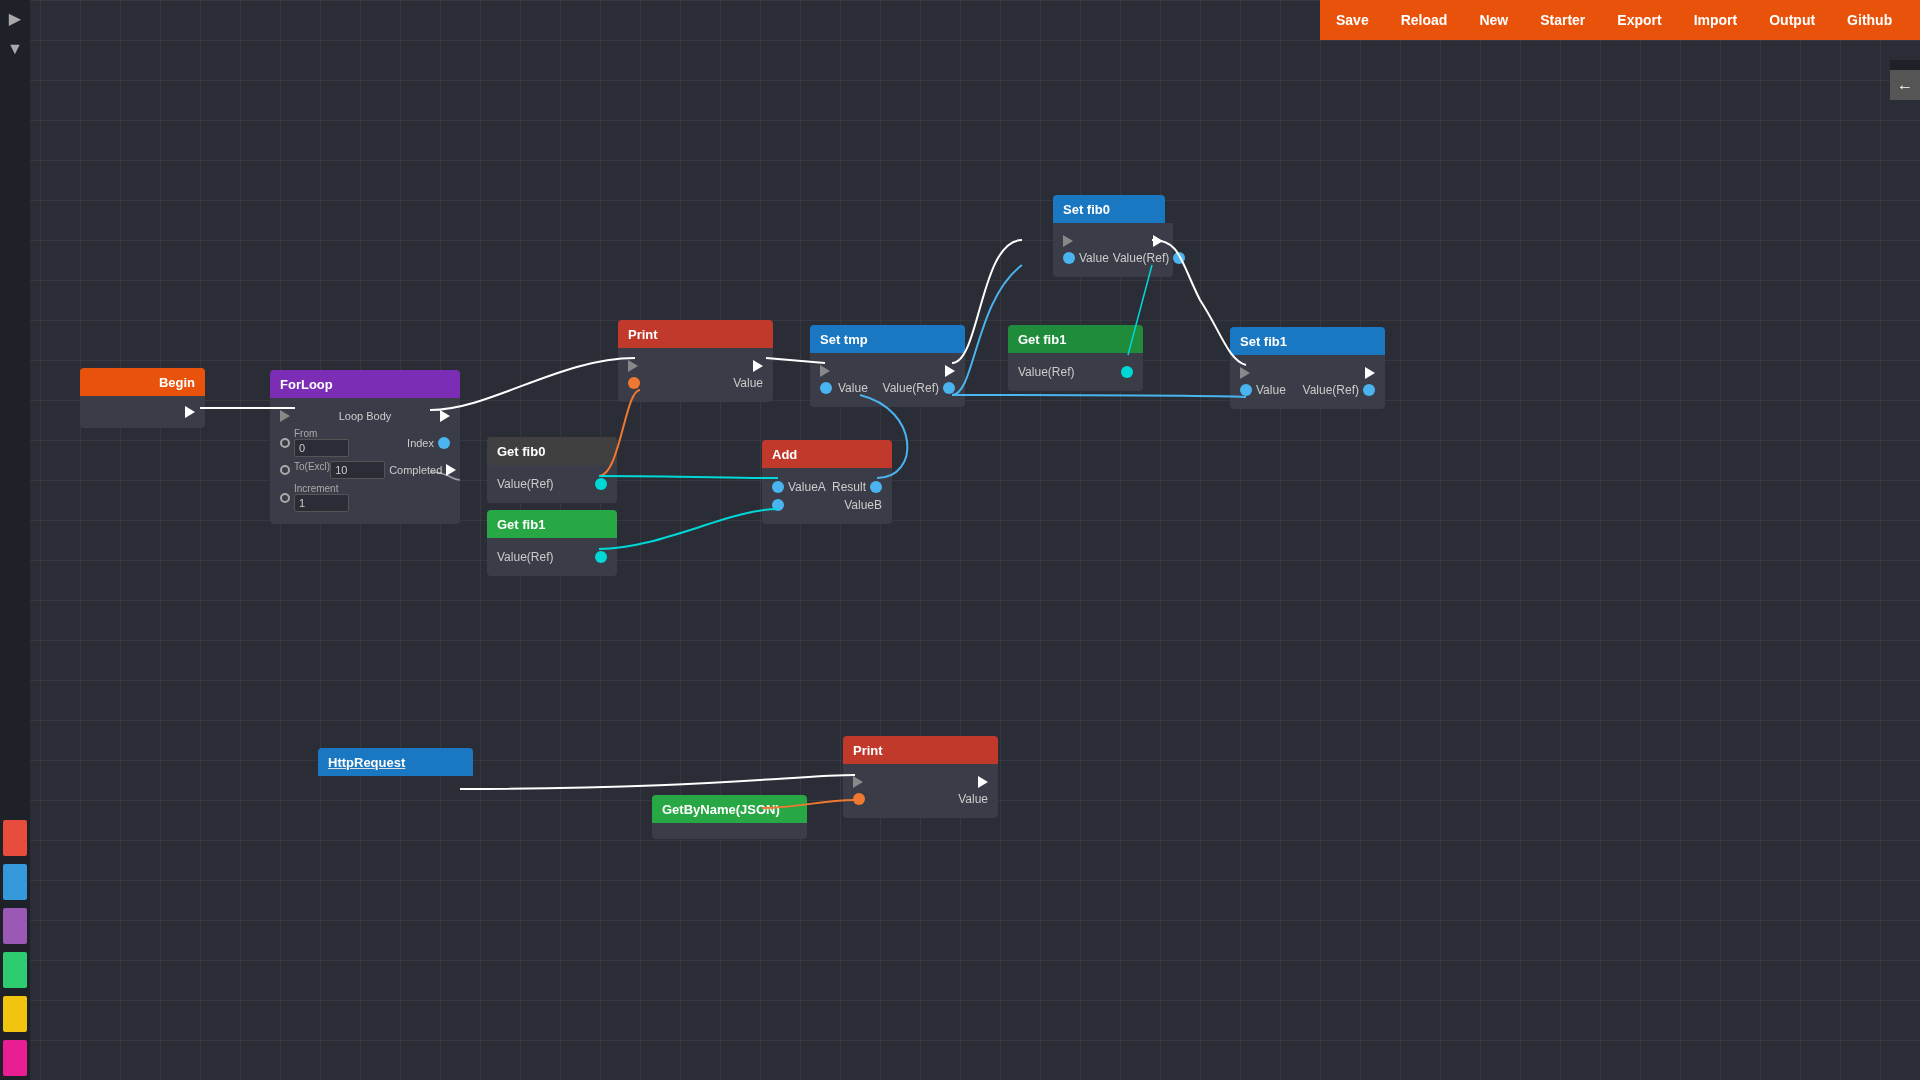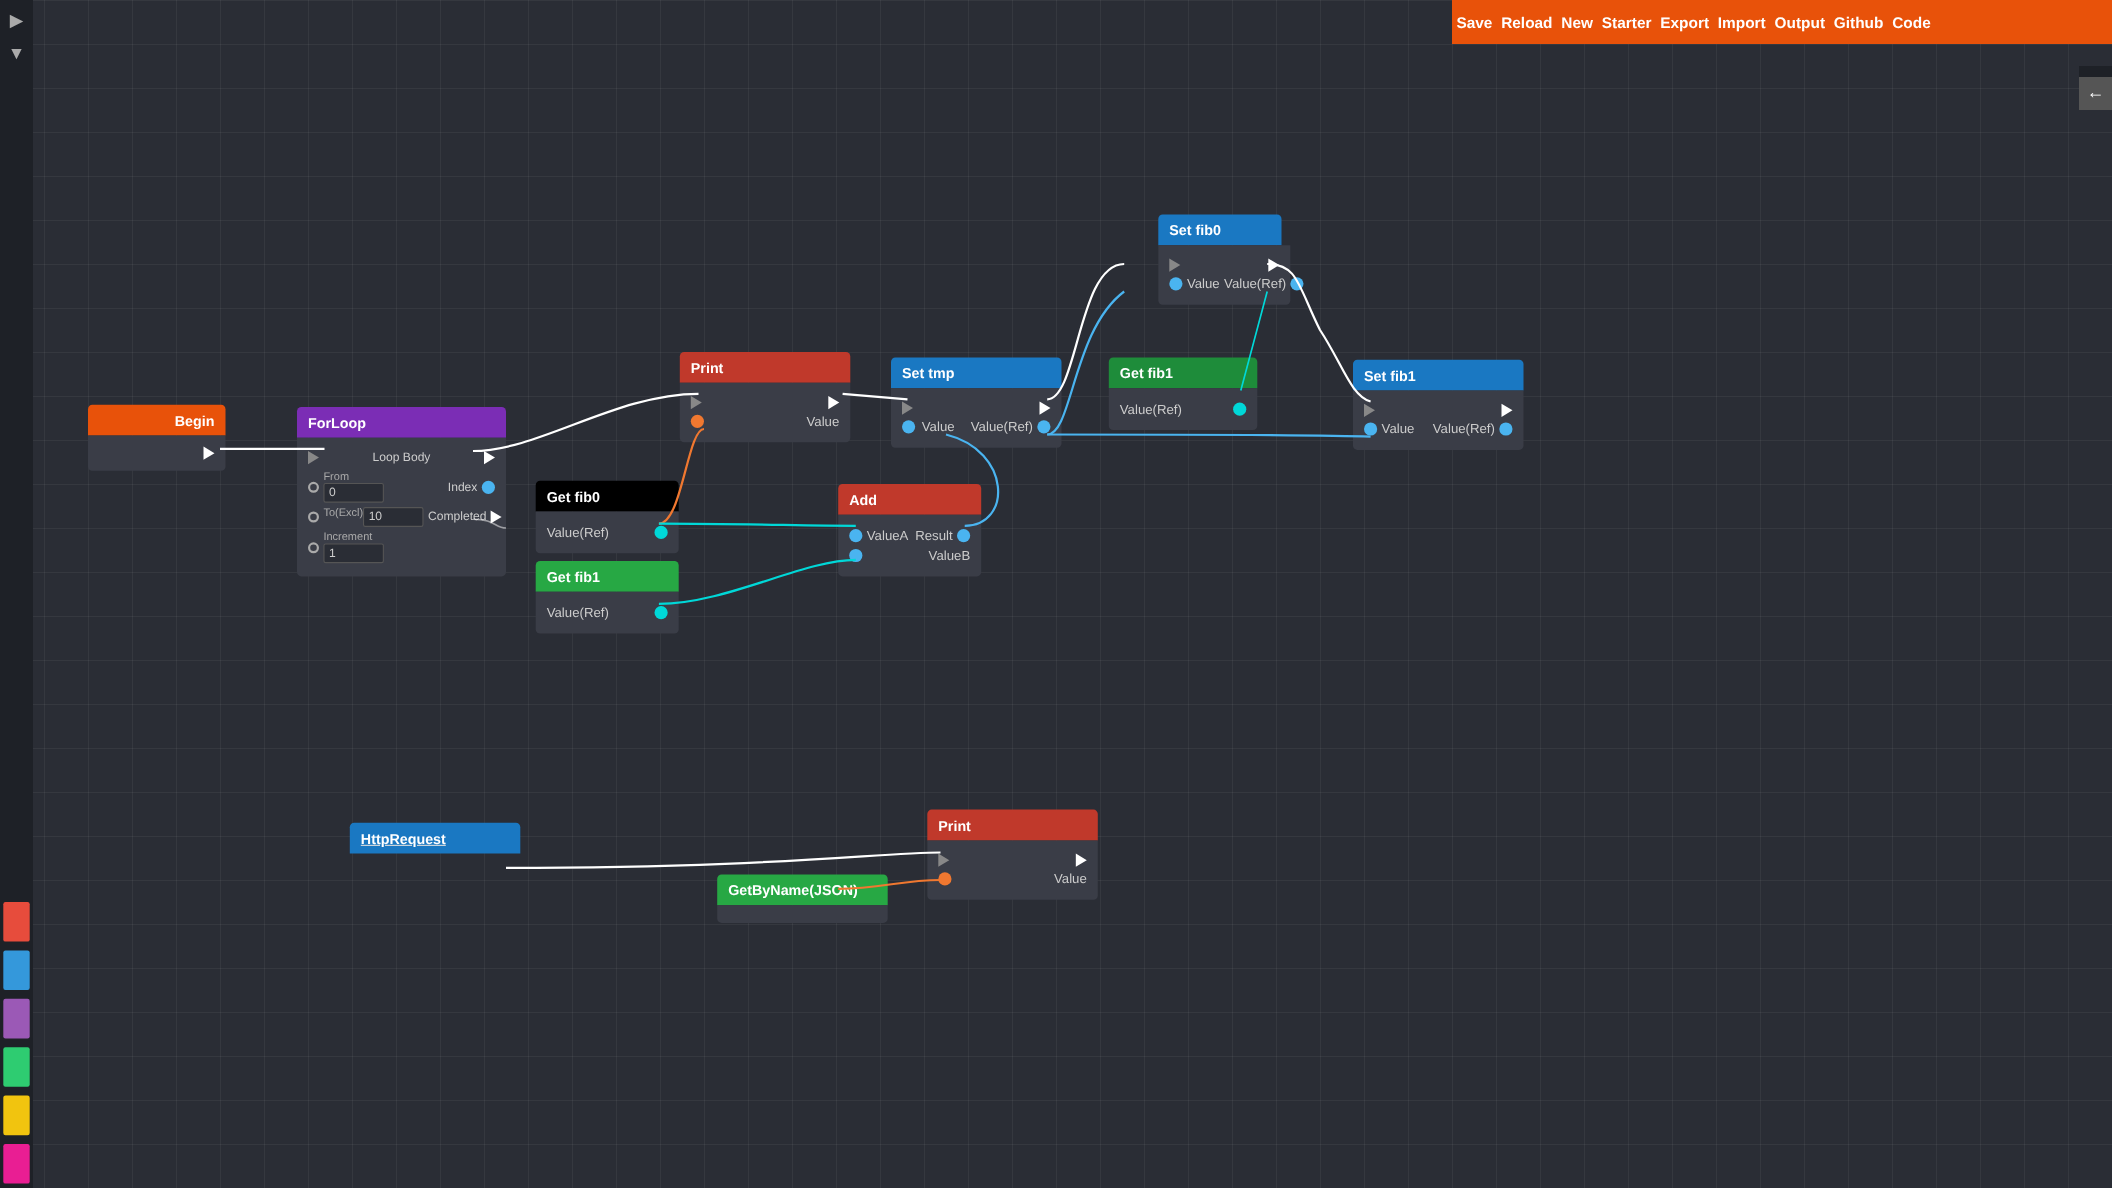--- a/index.html
+++ b/index.html
@@ -34,21 +34,21 @@
       height: 40px;
       background: #e8520a;
       display: flex;
       align-items: center;
       z-index: 100;
     }
     .toolbar-btn {
       color: white;
       font-size: 14px;
       font-weight: 600;
-      padding: 0 4px;
+      padding: 0 16px;
       height: 100%;
       display: flex;
       align-items: center;
       cursor: pointer;
       white-space: nowrap;
     }
 
     
     #left-sidebar {
       position: absolute;
@@ -324,21 +324,21 @@
     <div class="node-row" style="margin-top:4px;">
       <span class="port port-blue"></span>
       <span style="margin:0 6px;">Value</span>
       <span style="margin-left:auto;">Value(Ref)</span>
       <span class="port port-blue" style="margin-left:4px;"></span>
     </div>
   </div>
 </div>
 
 <div class="node" style="left:487px;top:437px;width:130px;">
-  <div class="node-header" style="background:#000000;">
+  <div class="node-header" style="background:#404040;">
     <span>Get fib0</span>
   </div>
   <div class="node-body">
     <div class="node-row">
       <span style="margin-right:4px;">Value(Ref)</span>
       <span class="port port-cyan"></span>
     </div>
   </div>
 </div>
 

